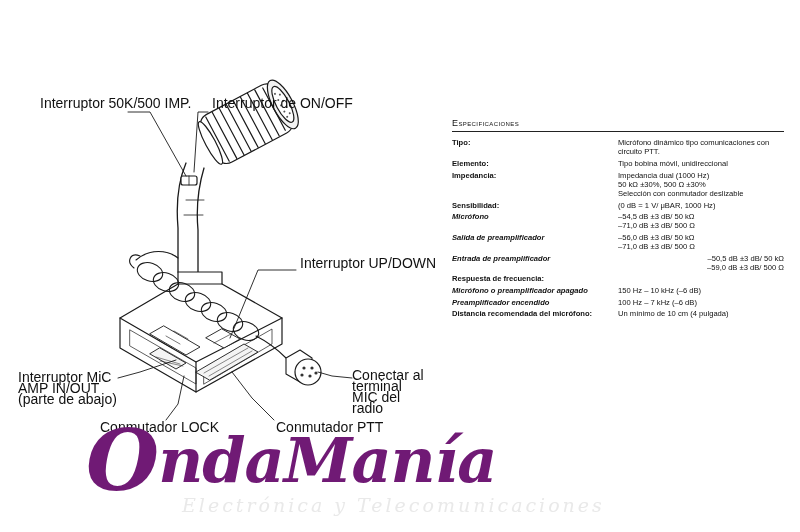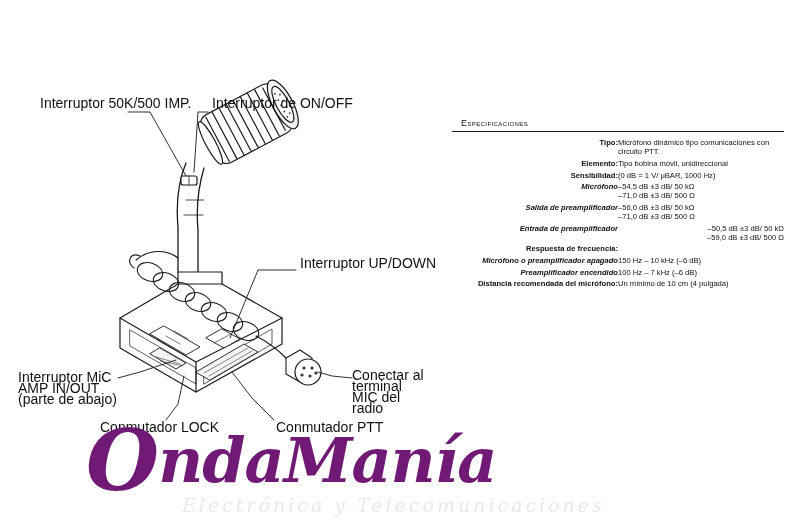--- a/index.html
+++ b/index.html
@@ -84,41 +84,39 @@
     top: 118px;
     width: 332px;
   }
   .specs-title {
     font-size: 9px;
     font-variant: small-caps;
     letter-spacing: 0.4px;
     color: #111111;
     padding-bottom: 3px;
     font-weight: normal;
-    margin-left: 9px;
   }
   .specs-rule {
     height: 1px;
     background: #222222;
     margin-bottom: 5px;
   }
   table.spec-table {
     border-collapse: collapse;
     width: 332px;
     font-size: 7.6px;
     color: #111111;
   }
   table.spec-table td {
     vertical-align: top;
     padding: 1.2px 0;
     line-height: 9.2px;
   }
   td.lbl {
     width: 166px;
-    text-align: right;
     padding-right: 6px;
     font-weight: bold;
   }
   td.lbl.ital {
     font-style: italic;
   }
   td.lbl.plain {
     font-weight: bold;
   }
   td.val {
@@ -258,20 +256,26 @@
       <tbody>
         <tr>
           <td class="lbl plain">Tipo:</td>
           <td class="val" style="white-space:pre-line;">Micrófono dinámico tipo comunicaciones con circuito PTT.</td>
         </tr>
         <tr>
           <td class="lbl plain">Elemento:</td>
           <td class="val" style="white-space:pre-line;">Tipo bobina móvil, unidireccional</td>
         </tr>
         <tr>
+          <td class="lbl plain">Impedancia:</td>
+          <td class="val" style="white-space:pre-line;">Impedancia dual (1000 Hz)
+50 kΩ ±30%, 500 Ω ±30%
+Selección con conmutador deslizable</td>
+        </tr>
+        <tr>
           <td class="lbl plain">Sensibilidad:</td>
           <td class="val" style="white-space:pre-line;">(0 dB = 1 V/ μBAR, 1000 Hz)</td>
         </tr>
         <tr>
           <td class="lbl ital">Micrófono</td>
           <td class="val" style="white-space:pre-line;">–54,5 dB ±3 dB/ 50 kΩ
 –71,0 dB ±3 dB/ 500 Ω</td>
         </tr>
         <tr>
           <td class="lbl ital">Salida de preamplificador</td>

